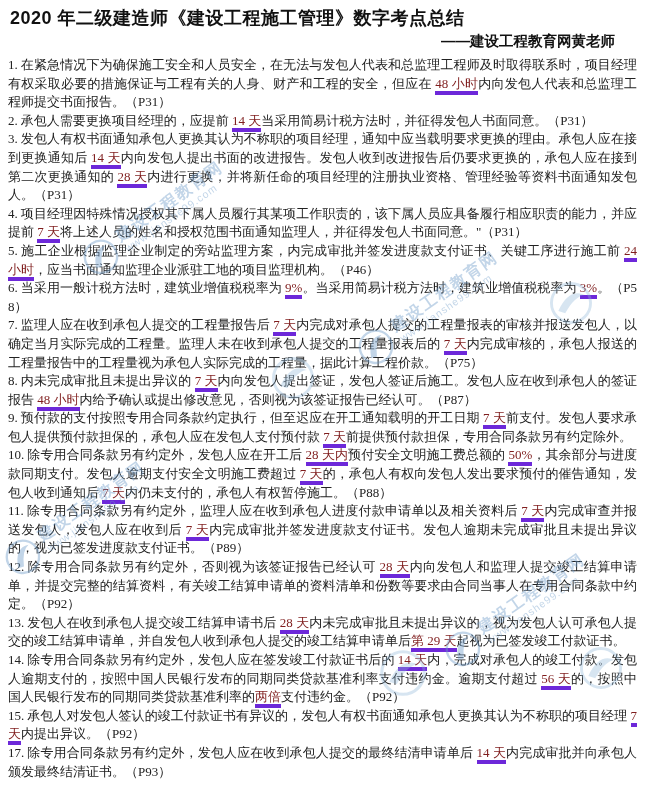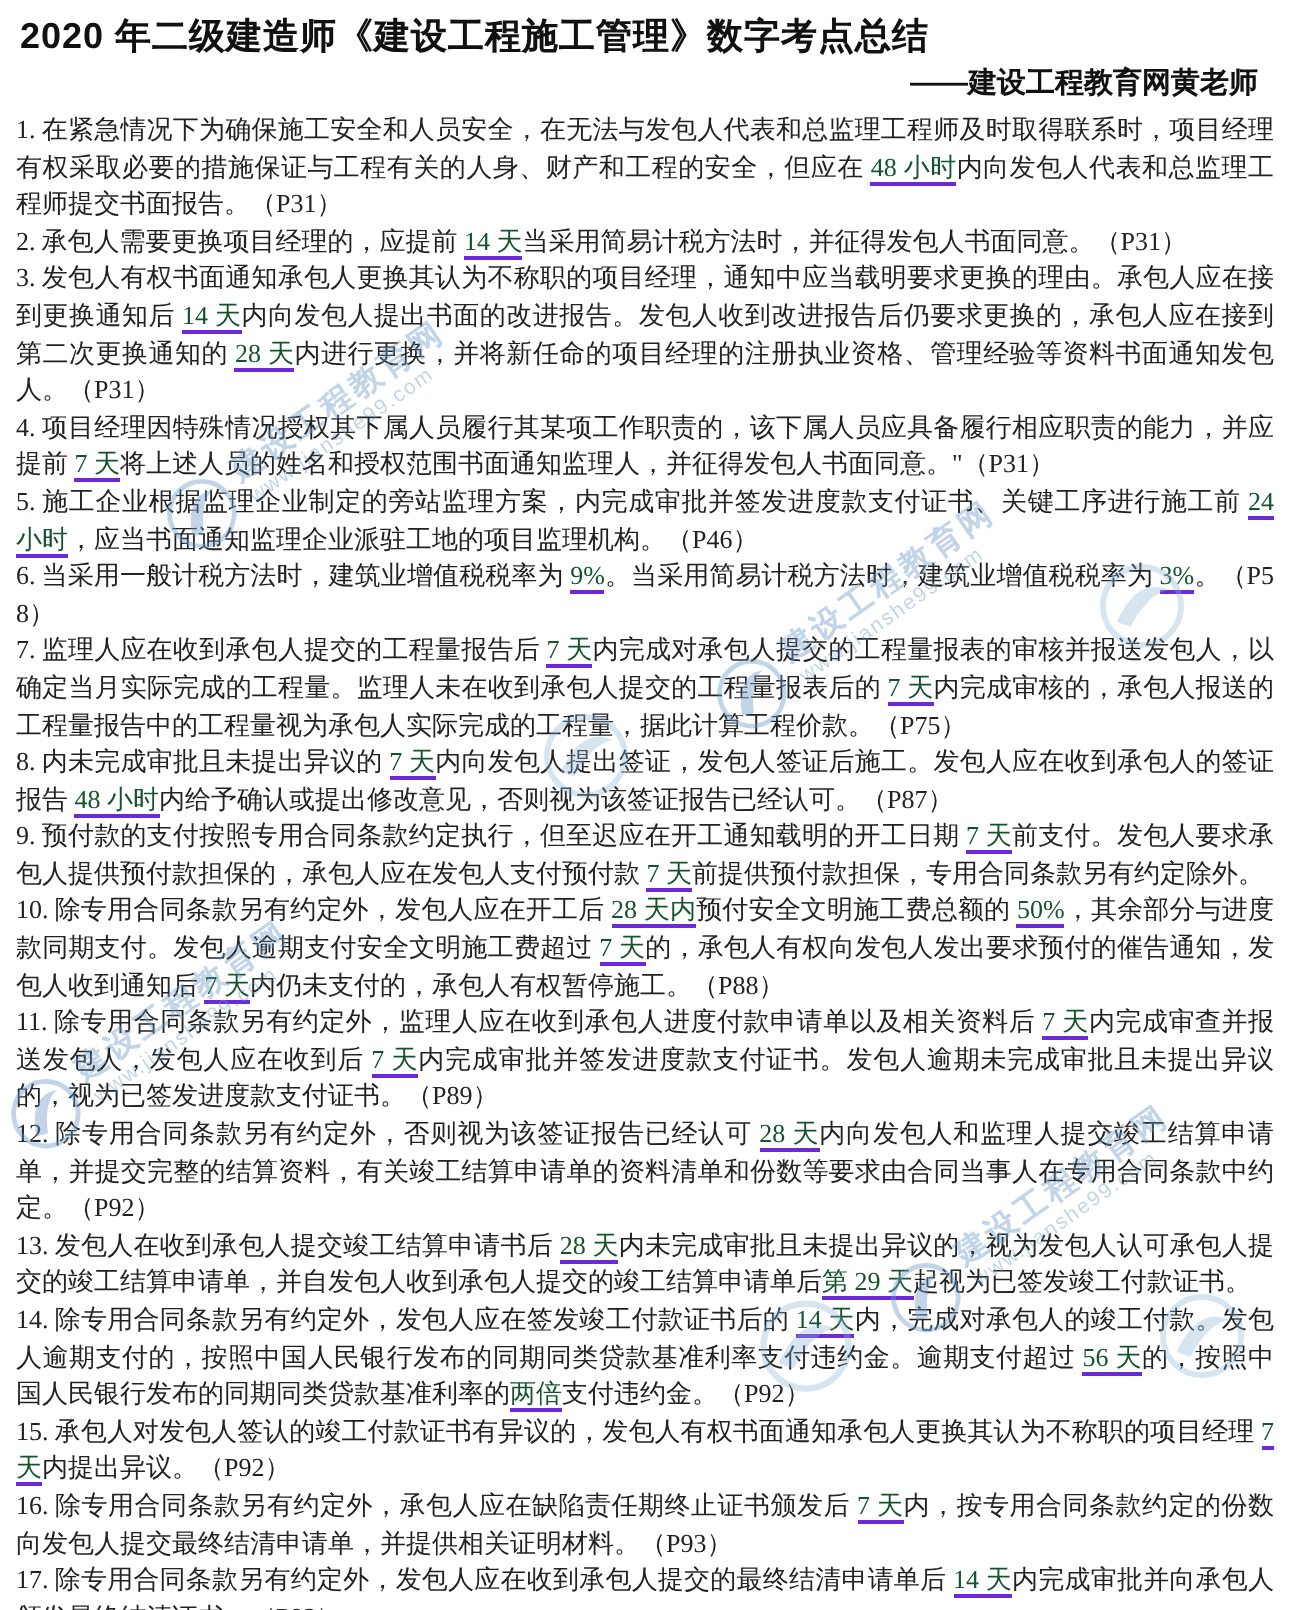--- a/index.html
+++ b/index.html
@@ -18,39 +18,39 @@
     margin: 6px 10px 2px 10px;
     text-align: left;
     font-family: "Liberation Sans", "DejaVu Sans", sans-serif;
     font-weight: bold;
     font-size: 18px;
     letter-spacing: 0.5px;
     color: #111;
   }
   .doc-byline {
     text-align: right;
-    padding-right: 17px;
+    padding-right: 31px;
     font-family: "Liberation Sans", "DejaVu Sans", sans-serif;
     font-weight: bold;
     font-size: 14.5px;
     margin: 2px 0 5px 0;
     color: #111;
   }
   .doc-body { padding: 0 9px 0 8px; }
   p.doc-item {
     margin: 0;
     font-size: 13px;
     line-height: 18.6px;
     text-align: justify;
     word-break: break-all;
   }
   .item-num { margin-right: 3px; }
   .hl {
-    color: #14532d;
-    border-bottom: 2px solid #6d28d9;
+    color: #7f1d1d;
+    border-bottom: 4px solid #6d28d9;
     font-weight: normal;
   }
   
   .wm-layer {
     position: absolute; inset: 0;
     z-index: 2; pointer-events: none;
   }
   .wm-group {
     position: absolute;
     display: flex;
@@ -150,18 +150,17 @@
         <p class="doc-item"><span class="item-num">6.</span><span>当采用一般计税方法时，建筑业增值税税率为 </span><span class="hl">9%</span><span>。当采用简易计税方法时，建筑业增值税税率为 </span><span class="hl">3%</span><span>。（P58）</span></p>
         <p class="doc-item"><span class="item-num">7.</span><span>监理人应在收到承包人提交的工程量报告后 </span><span class="hl">7 天</span><span>内完成对承包人提交的工程量报表的审核并报送发包人，以确定当月实际完成的工程量。监理人未在收到承包人提交的工程量报表后的 </span><span class="hl">7 天</span><span>内完成审核的，承包人报送的工程量报告中的工程量视为承包人实际完成的工程量，据此计算工程价款。（P75）</span></p>
         <p class="doc-item"><span class="item-num">8.</span><span>内未完成审批且未提出异议的 </span><span class="hl">7 天</span><span>内向发包人提出签证，发包人签证后施工。发包人应在收到承包人的签证报告 </span><span class="hl">48 小时</span><span>内给予确认或提出修改意见，否则视为该签证报告已经认可。（P87）</span></p>
         <p class="doc-item"><span class="item-num">9.</span><span>预付款的支付按照专用合同条款约定执行，但至迟应在开工通知载明的开工日期 </span><span class="hl">7 天</span><span>前支付。发包人要求承包人提供预付款担保的，承包人应在发包人支付预付款 </span><span class="hl">7 天</span><span>前提供预付款担保，专用合同条款另有约定除外。</span></p>
         <p class="doc-item"><span class="item-num">10.</span><span>除专用合同条款另有约定外，发包人应在开工后 </span><span class="hl">28 天内</span><span>预付安全文明施工费总额的 </span><span class="hl">50%</span><span>，其余部分与进度款同期支付。发包人逾期支付安全文明施工费超过 </span><span class="hl">7 天</span><span>的，承包人有权向发包人发出要求预付的催告通知，发包人收到通知后 </span><span class="hl">7 天</span><span>内仍未支付的，承包人有权暂停施工。（P88）</span></p>
         <p class="doc-item"><span class="item-num">11.</span><span>除专用合同条款另有约定外，监理人应在收到承包人进度付款申请单以及相关资料后 </span><span class="hl">7 天</span><span>内完成审查并报送发包人，发包人应在收到后 </span><span class="hl">7 天</span><span>内完成审批并签发进度款支付证书。发包人逾期未完成审批且未提出异议的，视为已签发进度款支付证书。（P89）</span></p>
         <p class="doc-item"><span class="item-num">12.</span><span>除专用合同条款另有约定外，否则视为该签证报告已经认可 </span><span class="hl">28 天</span><span>内向发包人和监理人提交竣工结算申请单，并提交完整的结算资料，有关竣工结算申请单的资料清单和份数等要求由合同当事人在专用合同条款中约定。（P92）</span></p>
         <p class="doc-item"><span class="item-num">13.</span><span>发包人在收到承包人提交竣工结算申请书后 </span><span class="hl">28 天</span><span>内未完成审批且未提出异议的，视为发包人认可承包人提交的竣工结算申请单，并自发包人收到承包人提交的竣工结算申请单后</span><span class="hl">第 29 天</span><span>起视为已签发竣工付款证书。</span></p>
         <p class="doc-item"><span class="item-num">14.</span><span>除专用合同条款另有约定外，发包人应在签发竣工付款证书后的 </span><span class="hl">14 天</span><span>内，完成对承包人的竣工付款。发包人逾期支付的，按照中国人民银行发布的同期同类贷款基准利率支付违约金。逾期支付超过 </span><span class="hl">56 天</span><span>的，按照中国人民银行发布的同期同类贷款基准利率的</span><span class="hl">两倍</span><span>支付违约金。（P92）</span></p>
         <p class="doc-item"><span class="item-num">15.</span><span>承包人对发包人签认的竣工付款证书有异议的，发包人有权书面通知承包人更换其认为不称职的项目经理 </span><span class="hl">7 天</span><span>内提出异议。（P92）</span></p>
-        <p class="doc-item"><span class="item-num">16.</span><span>除专用合同条款另有约定外，承包人应在缺陷责任期终止证书颁发后 </span><span class="hl">7 天</span><span>内，按专用合同条款约定的份数向发包人提交最终结清申请单，并提供相关证明材料。（P93）</span></p>
         <p class="doc-item"><span class="item-num">17.</span><span>除专用合同条款另有约定外，发包人应在收到承包人提交的最终结清申请单后 </span><span class="hl">14 天</span><span>内完成审批并向承包人颁发最终结清证书。（P93）</span></p>
       </div>
   </div>
 
 </div>
 
 </body></html>

